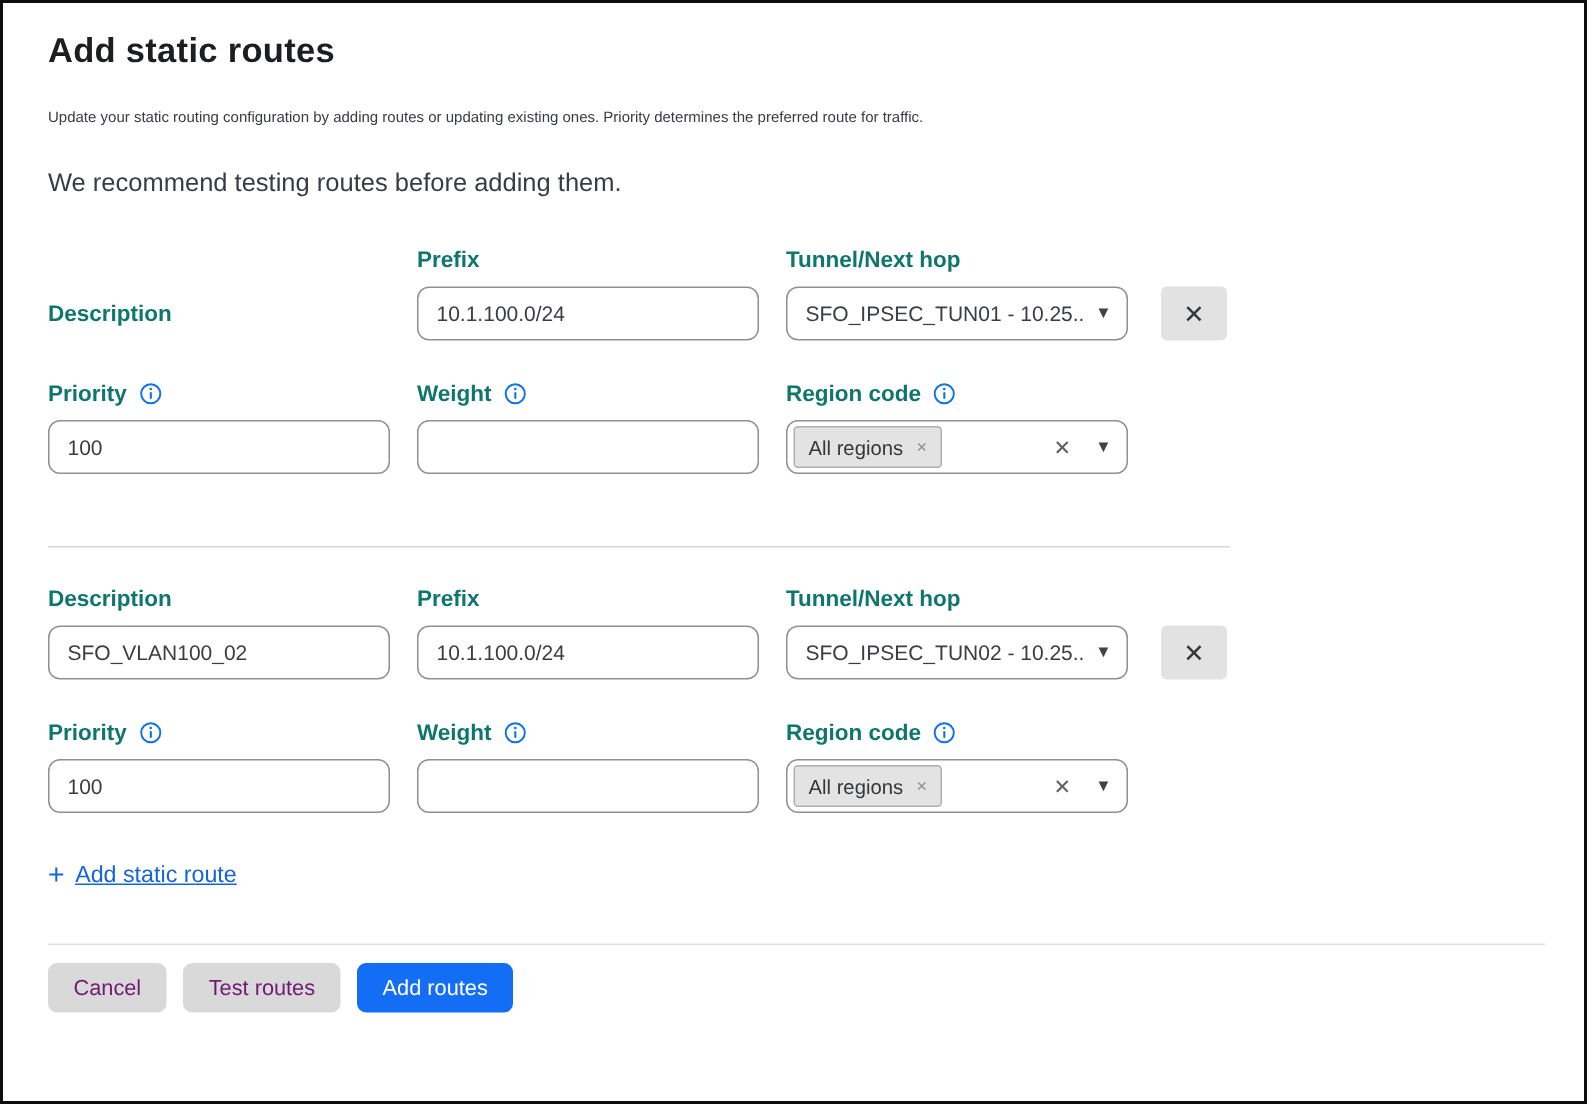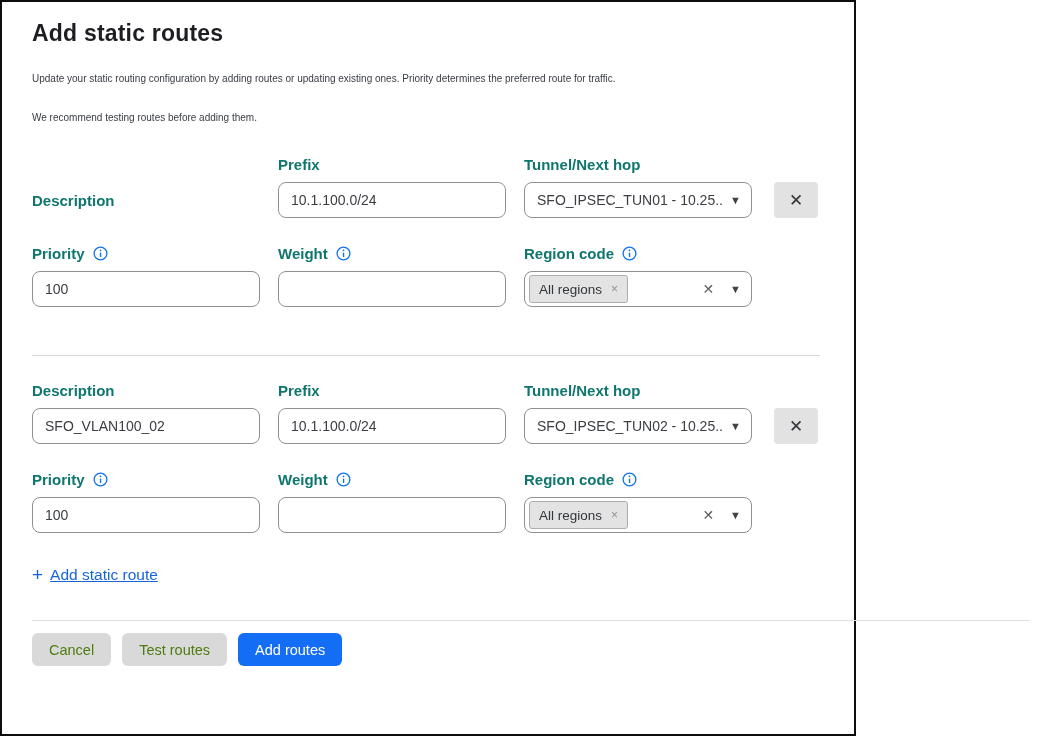--- a/index.html
+++ b/index.html
@@ -1,37 +1,37 @@
 <!DOCTYPE html>
 <html><head>
 <meta charset="utf-8">
 <style>
   * { box-sizing: border-box; margin: 0; padding: 0; }
   html, body { background: #ffffff; }
   body { font-family: "Liberation Sans", sans-serif; }
 
   .dialog {
-    width: 856px;
+    width: 1058px;
     height: 736px;
     border: 2px solid #0d0d0d;
     background: #ffffff;
     padding: 16px 30px 0 30px;
     position: relative;
   }
 
   .title {
     font-size: 23px;
     font-weight: 700;
     color: #1c1e22;
     letter-spacing: 0.2px;
     margin-top: 2px;
   }
 
   .intro { margin-top: 26px; font-size: 10px; color: #383c43; }
-  .recommend { margin-top: 28px; font-size: 10px; color: #383c43; }
+  .recommend { margin-top: 28px; font-size: 17px; color: #383c43; }
 
   .route-block { margin-top: 0; }
   .first-block { margin-top: 33px; }
 
   .row {
     display: flex;
     align-items: flex-end;
   }
   .row + .row { margin-top: 27px; }
 
@@ -180,21 +180,21 @@
   }
   .btn {
     height: 33px;
     border: none;
     border-radius: 6px;
     font-size: 14.5px;
     font-family: "Liberation Sans", sans-serif;
     padding: 0 17px;
     cursor: pointer;
   }
-  .btn-secondary { background: #d9d9d9; color: #4d7c0f; }
+  .btn-secondary { background: #d9d9d9; color: #701a75; }
   .btn-primary { background: #146ef5; color: #ffffff; }
 </style>
 </head>
 <body>
 
 <div class="dialog">
 
   <h1 class="title">Add static routes</h1>
 
   <p class="intro">Update your static routing configuration by adding routes or updating existing ones. Priority determines the preferred route for traffic.</p>

